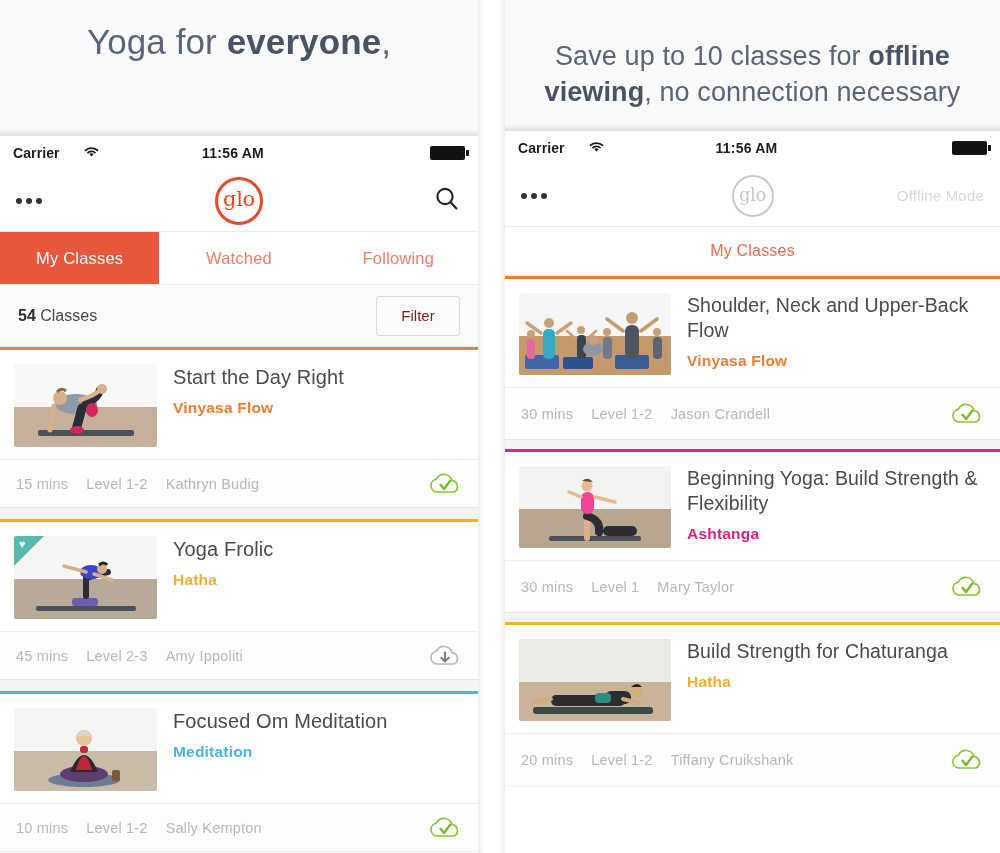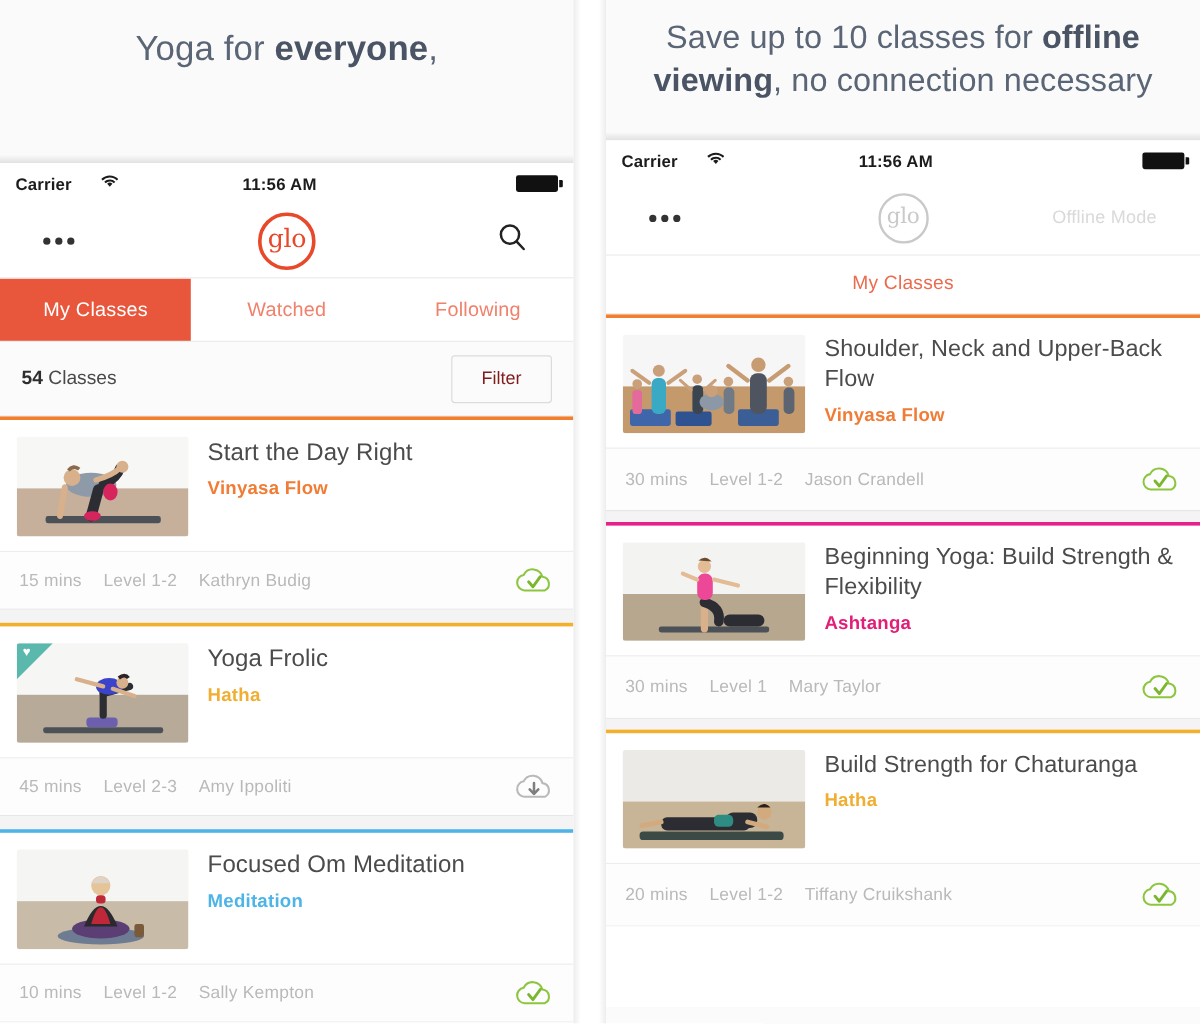--- a/index.html
+++ b/index.html
@@ -43,23 +43,23 @@
 
   
   .caption {
     background: #fafafa;
     text-align: center;
     color: #5a6473;
     box-sizing: border-box;
     position: relative;
   }
   .caption-left  { height: 136px; padding-top: 22px; }
-  .caption-right { height: 117px; padding-top: 13px; }
+  .caption-right { height: 131px; padding-top: 38px; }
   .caption-line {
-    font-size: 29px;
+    font-size: 35px;
     line-height: 39px;
     font-weight: 400;
     letter-spacing: .1px;
     color: #5a6576;
     white-space: nowrap;
   }
   .caption-right .caption-line { font-size: 27px; line-height: 36px; }
   .caption b { font-weight: 700; color: #4a5464; }
   .caption-shadow {
     position: absolute; left: 0; right: 0; bottom: 0; height: 7px;
@@ -98,21 +98,21 @@
   }
   .battery:after {
     content: ""; position: absolute; right: -4px; top: 4px;
     width: 3px; height: 6px; background: #111; border-radius: 0 1px 1px 0;
   }
 
   
   .navbar {
     height: 62px;
     display: flex; align-items: center;
-    padding: 0 36px;
+    padding: 0 16px;
     box-sizing: border-box;
     position: relative;
     background: #fff;
     border-bottom: 1px solid #ececec;
   }
   .dots { display: flex; gap: 4px; align-items: center; }
   .dots i { width: 6px; height: 6px; border-radius: 50%; background: #333; display: block; }
   .logo {
     position: absolute; left: 0; right: 0; margin: 0 auto;
     width: 48px; height: 48px;

